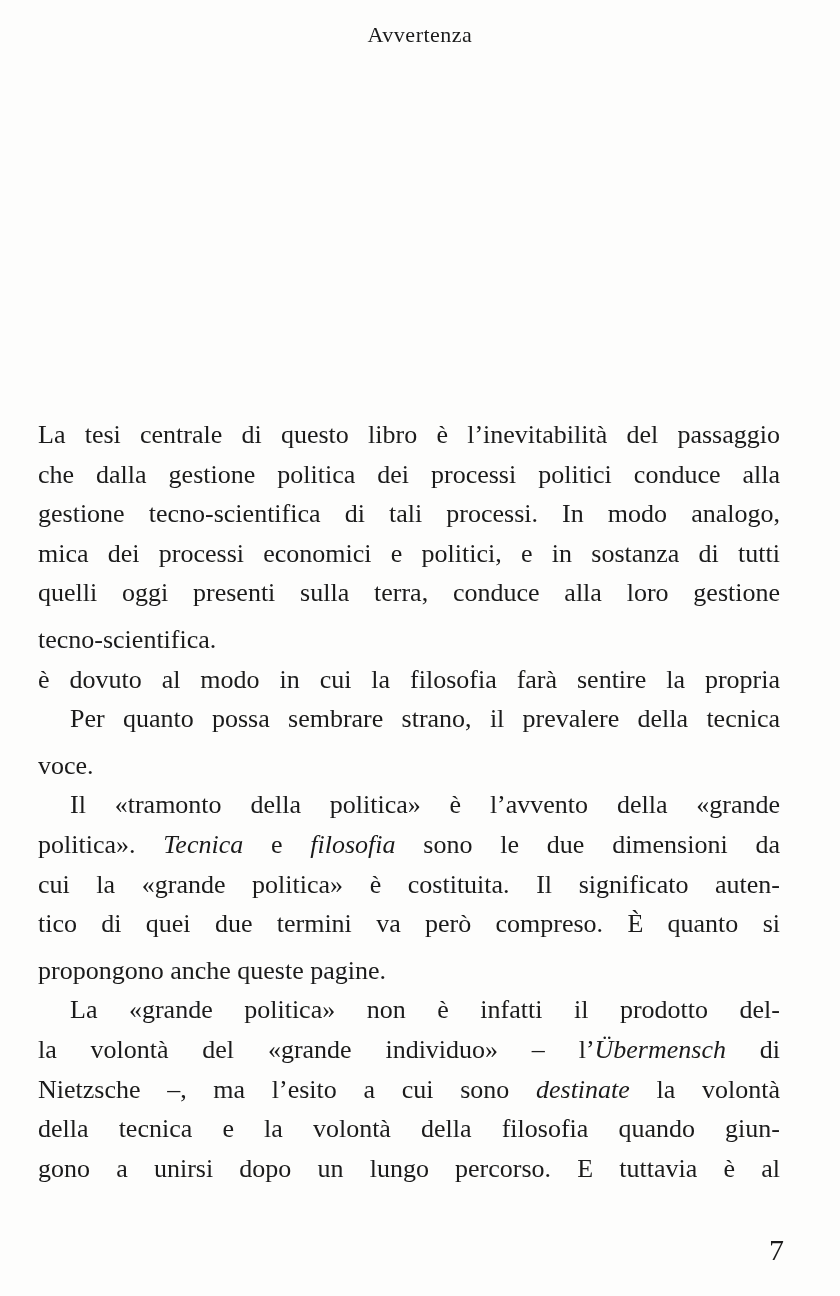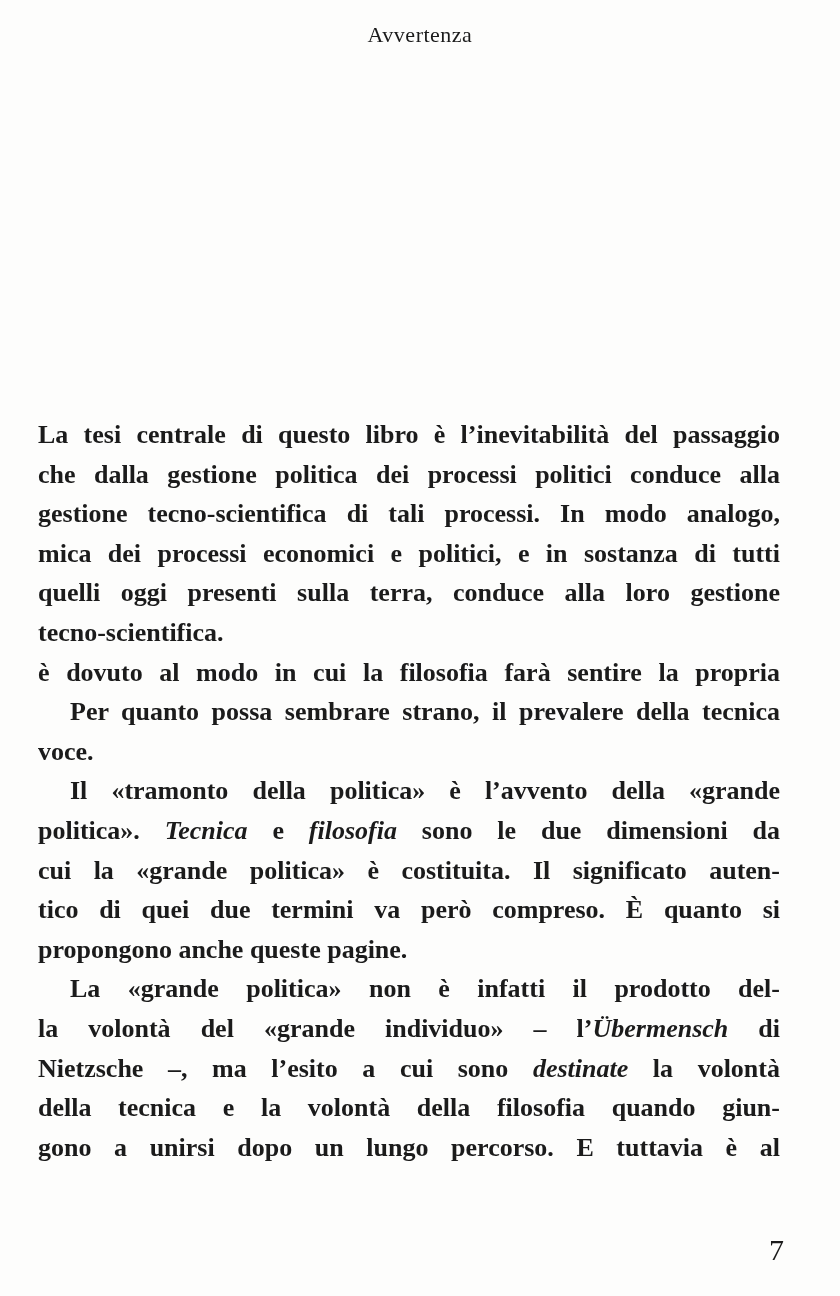--- a/index.html
+++ b/index.html
@@ -38,24 +38,24 @@
   .paragraph {
     margin: 0;
     padding: 0;
   }
   .line {
     text-align: justify;
     text-align-last: justify;
     white-space: normal;
     height: 39.6px;
     overflow: visible;
-    font-weight: bold;
   }
   .line.nojust {
     text-align-last: left;
+    margin-top: 7px;
   }
   .line.ind {
     text-indent: 32px;
   }
   .italic {
     font-style: italic;
   }
   .page-number {
     position: absolute;
     top: 1233px;

